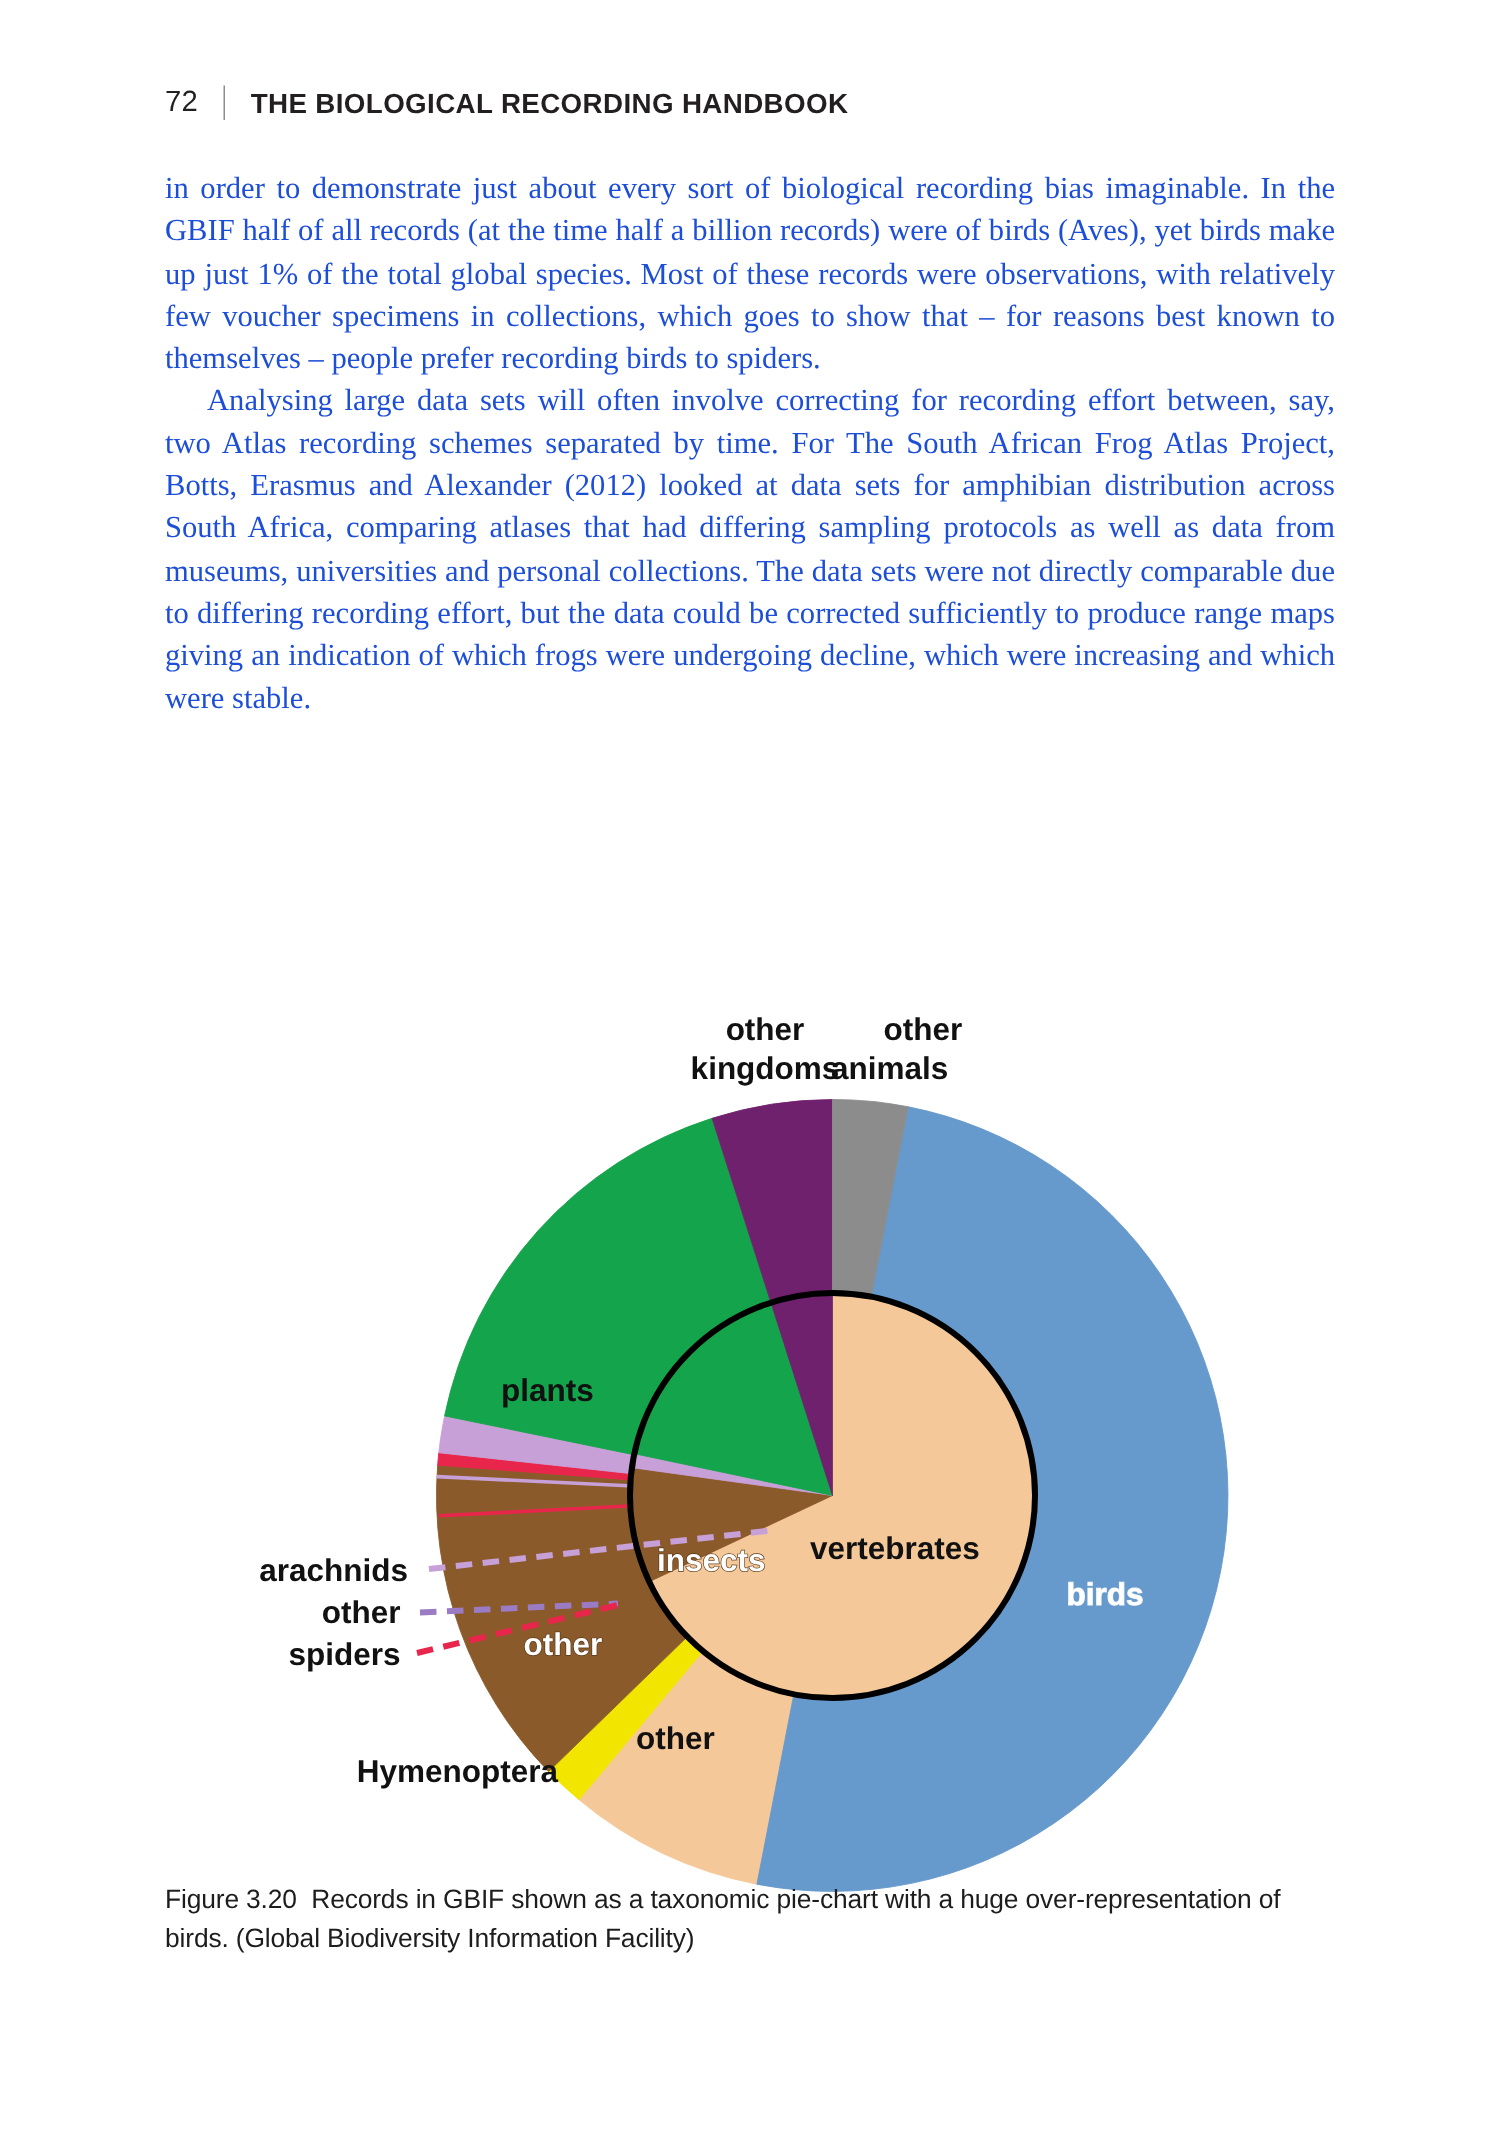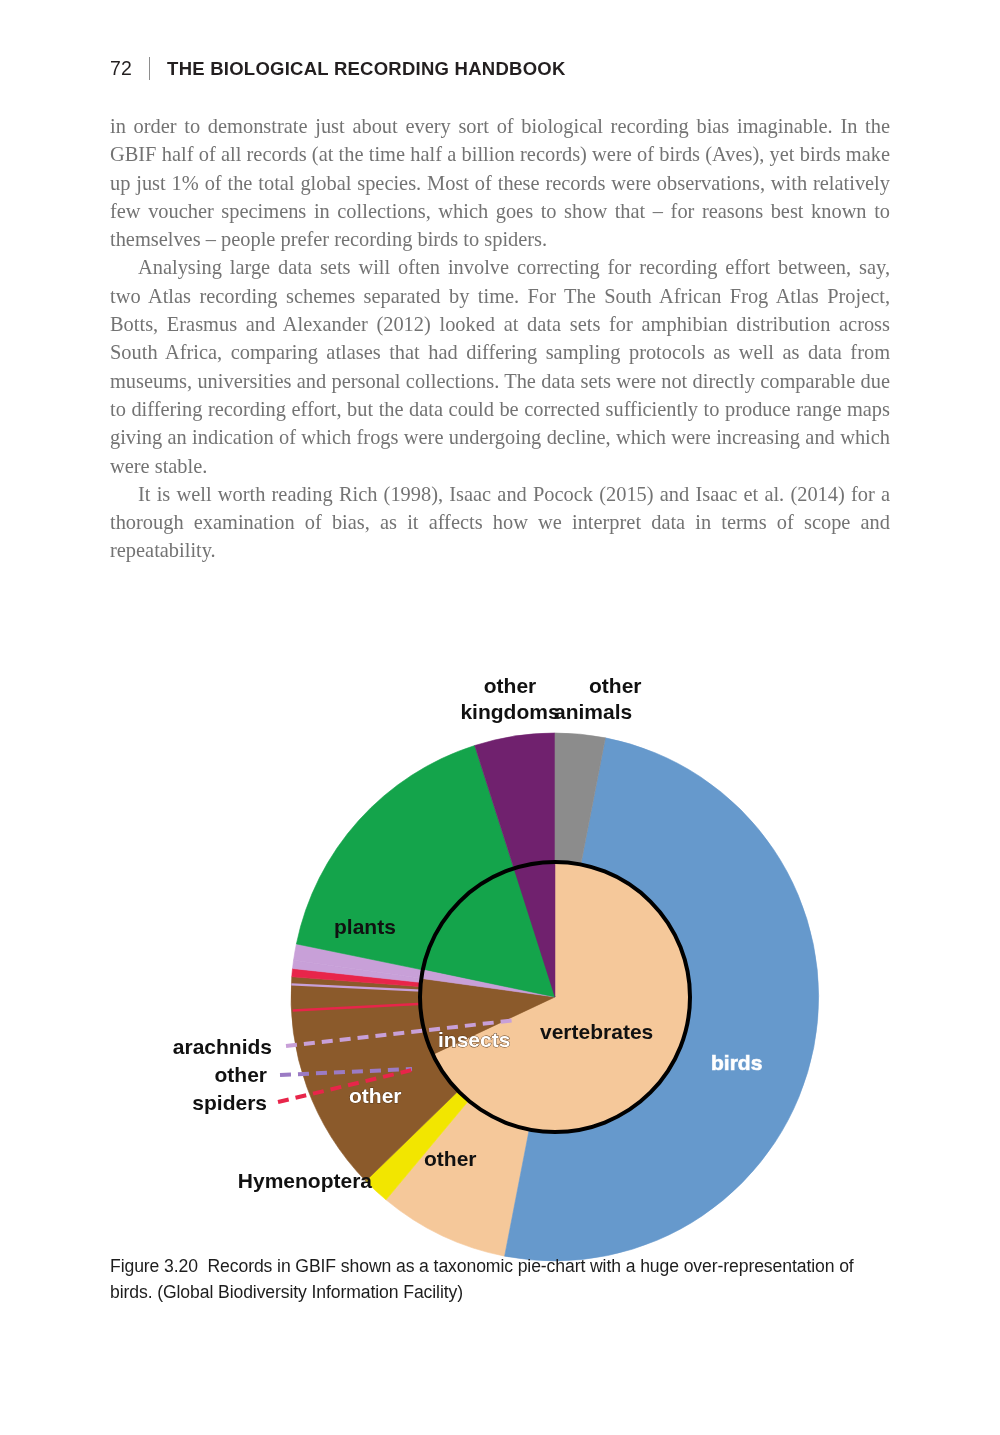--- a/index.html
+++ b/index.html
@@ -54,21 +54,21 @@
     left: 110px;
     top: 112px;
     width: 780px;
   }
   .textblock p {
     margin: 0;
     font-size: 20.4px;
     line-height: 28.3px;
     text-align: justify;
     text-justify: inter-word;
-    color: #737373;
+    color: #1d4ed8;
     hyphens: none;
   }
   .textblock p.indent {
     text-indent: 28px;
   }
 
   
   .figure {
     position: absolute;
     left: 0;
@@ -105,21 +105,20 @@
 
 <div class="running-head">
   <span class="folio">72</span>
   <span class="rule"></span>
   <span class="head-title">THE BIOLOGICAL RECORDING HANDBOOK</span>
 </div>
 
 <div class="textblock">
   <p>in order to demonstrate just about every sort of biological recording bias imaginable. In the GBIF half of all records (at the time half a billion records) were of birds (Aves), yet birds make up just 1% of the total global species. Most of these records were observations, with relatively few voucher specimens in collections, which goes to show that – for reasons best known to themselves – people prefer recording birds to spiders.</p>
   <p class="indent">Analysing large data sets will often involve correcting for recording effort between, say, two Atlas recording schemes separated by time. For The South African Frog Atlas Project, Botts, Erasmus and Alexander (2012) looked at data sets for amphibian distribution across South Africa, comparing atlases that had differing sampling protocols as well as data from museums, universities and personal collections. The data sets were not directly comparable due to differing recording effort, but the data could be corrected sufficiently to produce range maps giving an indication of which frogs were undergoing decline, which were increasing and which were stable.</p>
-  <p class="indent">It is well worth reading Rich (1998), Isaac and Pocock (2015) and Isaac et al. (2014) for a thorough examination of bias, as it affects how we interpret data in terms of scope and repeatability.</p>
 </div>
 
 <div class="figure">
   <svg width="1000" height="620" viewBox="0 0 1000 620">
 
     <g>
 
       <path d="M 543 355 L 492.63 614.15 A 264 264 0 0 1 374.01 557.83 Z" fill="#F5C89A" stroke="#F5C89A" stroke-width="0.6"></path>
 
       <path d="M 543 355 L 374.01 557.83 A 264 264 0 0 1 353.74 539.05 Z" fill="#F2E600" stroke="#F2E600" stroke-width="0.6"></path>

